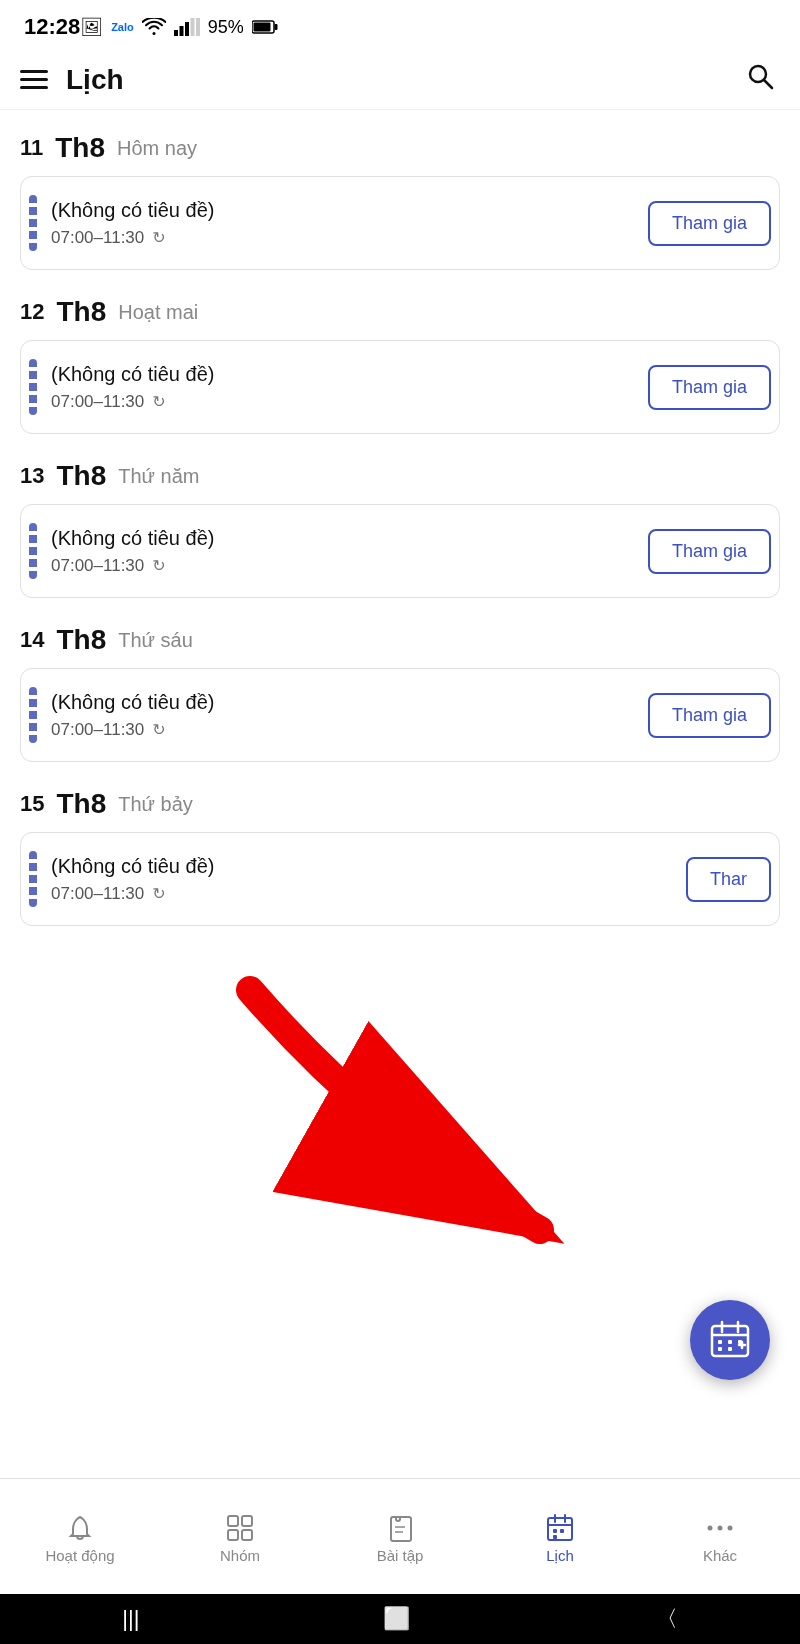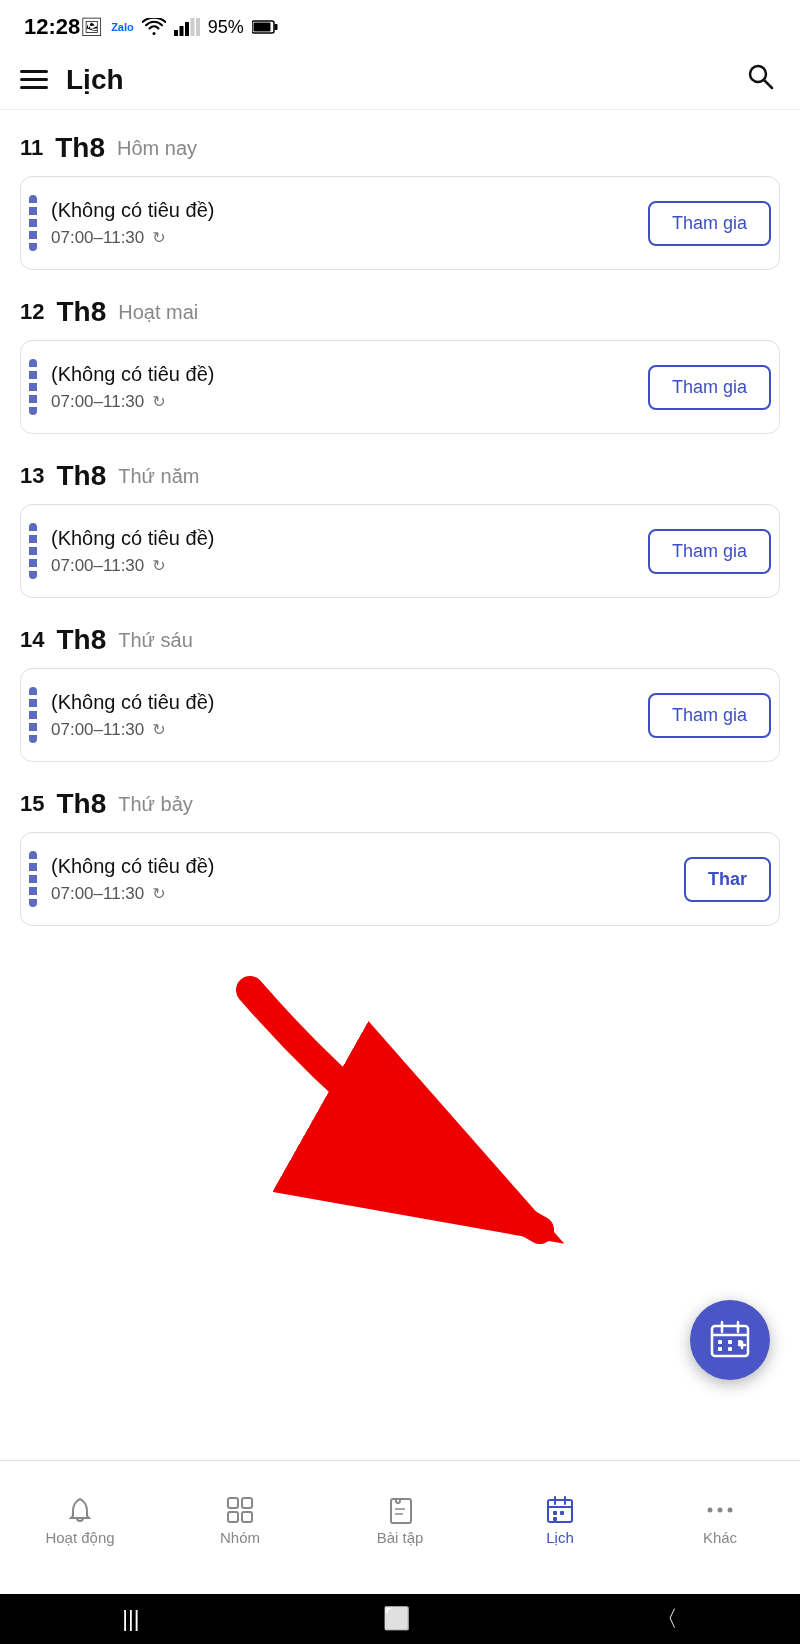--- a/index.html
+++ b/index.html
@@ -160,21 +160,21 @@
       white-space: nowrap;
       flex-shrink: 0;
     }
     .tham-gia-btn-partial {
       border: 2px solid #3d4fc4;
       border-radius: 8px;
       padding: 10px 22px;
       background: #fff;
       color: #3d4fc4;
       font-size: 18px;
-      font-weight: 700;
+      font-weight: 400;
       cursor: pointer;
       white-space: nowrap;
       flex-shrink: 0;
       overflow: hidden;
       max-width: 110px;
     }
 
     
     .fab-btn {
       position: absolute;
@@ -188,21 +188,21 @@
       box-shadow: 0 4px 16px rgba(0,0,0,0.3);
       cursor: pointer;
       z-index: 11;
       right: 20px;
       bottom: 178px;
     }
 
     
     .bottom-nav {
       position: absolute;
-      bottom: 64px;
+      bottom: 46px;
       left: 0;
       width: 800px;
       height: 120px;
       background: #fff;
       border-top: 1px solid #e0e0e0;
       display: flex;
       align-items: center;
       justify-content: space-around;
     }
     .nav-item {

